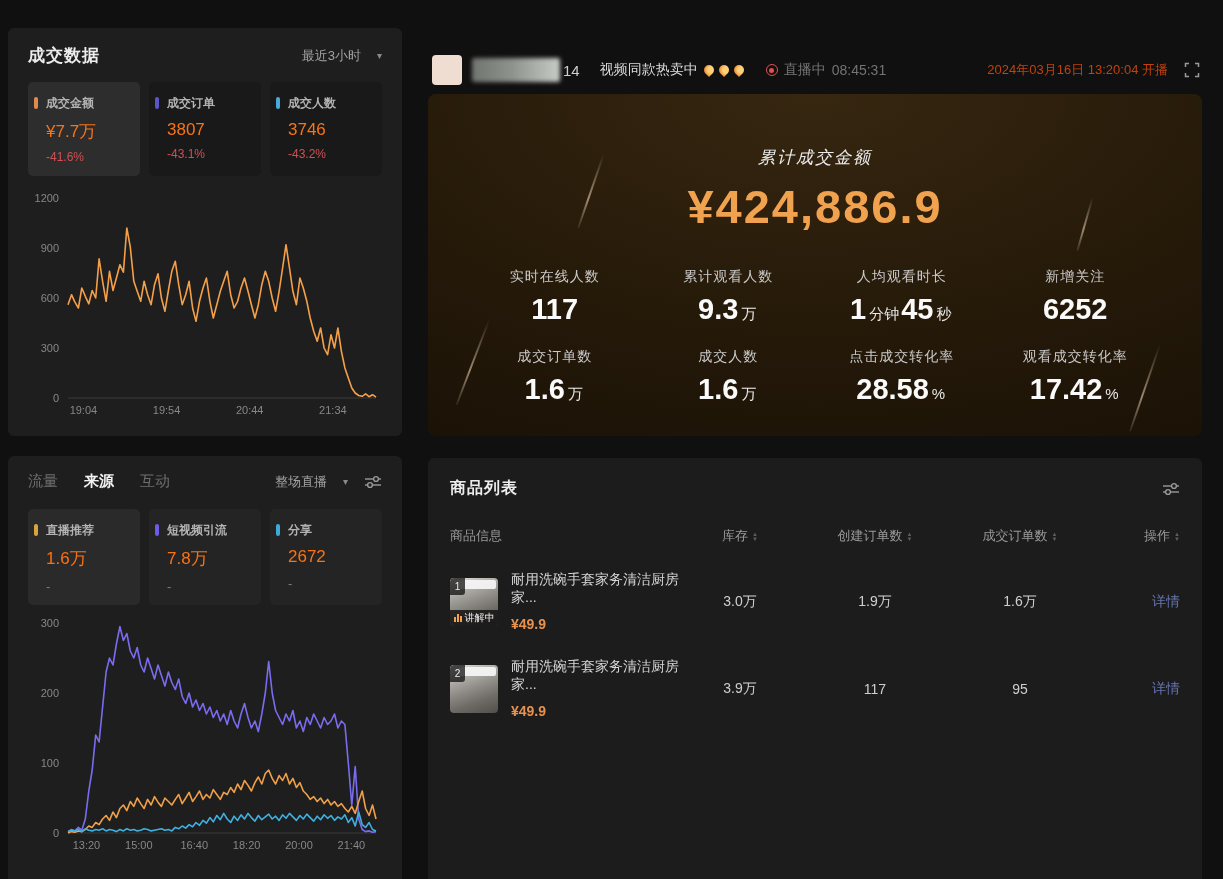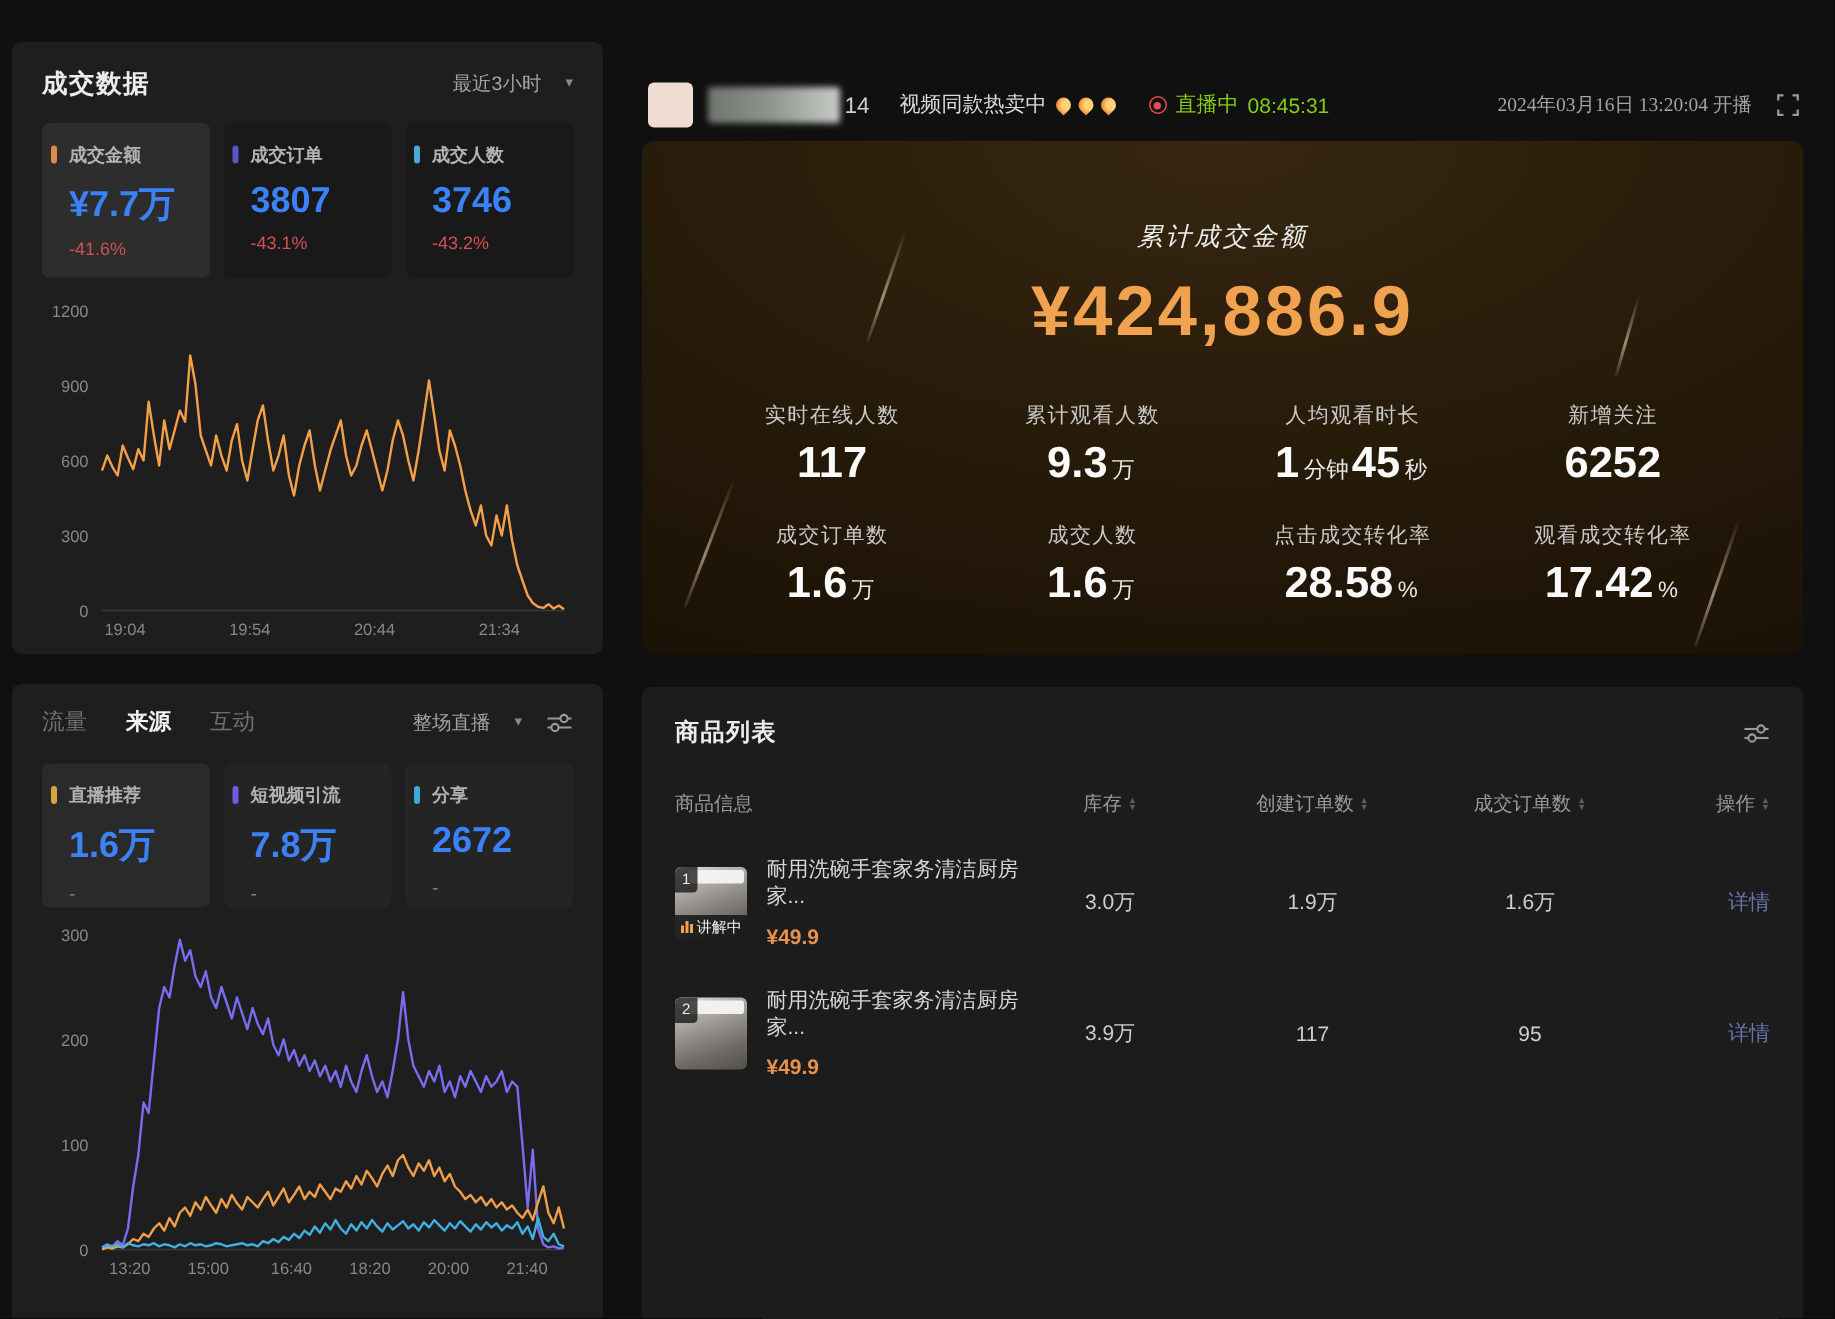--- a/index.html
+++ b/index.html
@@ -12,21 +12,21 @@
   .panel-head{display:flex;justify-content:space-between;align-items:center;}
   .panel-title{font-size:17px;font-weight:bold;color:#ececec;letter-spacing:1px;}
   .range-select{font-size:13px;color:#a3a3a3;cursor:pointer;display:flex;align-items:center;gap:16px;}
   .caret-down{font-size:10px;color:#8a8a8a;}
   .stat-cards{display:flex;gap:9px;margin-top:15px;}
   .stat-card{position:relative;width:112px;box-sizing:border-box;padding:13px 8px 12px 18px;
              border-radius:5px;background:#191919;cursor:pointer;}
   .stat-card.sel{background:#2d2d2d;}
   .marker{position:absolute;left:6px;top:15px;width:4px;height:12px;border-radius:2px;}
   .stat-label{font-size:12px;color:#b3b3b3;white-space:nowrap;font-weight:bold;}
-  .stat-value{font-size:24px;font-weight:bold;color:#3b82f6;margin-top:8px;white-space:nowrap;}
+  .stat-value{font-size:17px;font-weight:normal;color:#f97316;margin-top:8px;white-space:nowrap;}
   .stat-delta{font-size:12px;color:#d05055;margin-top:7px;}
   .chart{margin-top:12px;}
 
   
   #traffic-panel{left:8px;top:456px;width:394px;height:423px;padding:16px 20px;border-radius:6px 6px 0 0;}
   .tabs{display:flex;gap:26px;align-items:center;}
   .tab{font-size:15px;color:#6f6f6f;cursor:pointer;}
   .tab.active{color:#f2f2f2;font-weight:bold;}
   .traffic-cards{display:flex;gap:9px;margin-top:18px;}
   .t-card{position:relative;width:112px;height:96px;box-sizing:border-box;padding:13px 8px 10px 18px;
@@ -40,26 +40,26 @@
   .main-title{font-size:21px;color:#f0f0f0;font-weight:600;letter-spacing:1px;}
   #live-bar{position:absolute;left:432px;top:52px;width:768px;height:36px;display:flex;align-items:center;}
   .avatar{width:30px;height:30px;border-radius:4px;background:#f0ddd2;flex:0 0 auto;}
   .name-blur{width:88px;height:24px;margin-left:10px;border-radius:2px;
              background:linear-gradient(90deg,#70756f 0%,#8d928c 45%,#c8ccc7 100%);filter:blur(2px);}
   .name-suffix{font-size:15px;color:#cfcfcf;margin-left:3px;}
   .hot-text{font-size:14px;color:#dadada;margin-left:20px;}
   .flames{display:flex;gap:5px;margin-left:6px;align-items:center;}
   .flame{width:10px;height:10px;border-radius:0 50% 50% 50%;transform:rotate(-135deg);
          background:radial-gradient(circle at 35% 65%,#ffd27a 0 35%,#f59a3e 65%,#e2622b 100%);}
-  .live-group{display:flex;align-items:center;gap:6px;margin-left:22px;color:#84cc16;font-size:14px;}
+  .live-group{display:flex;align-items:center;gap:6px;margin-left:22px;color:#737373;font-size:14px;}
   .live-dot{width:12px;height:12px;border:1.5px solid #e14f4f;border-radius:50%;
             display:flex;align-items:center;justify-content:center;box-sizing:border-box;}
   .live-dot i{width:5px;height:5px;background:#e14f4f;border-radius:50%;}
   .spacer{flex:1;}
-  .start-info{font-size:13px;color:#a3a3a3;font-family:Liberation Serif, serif;}
+  .start-info{font-size:13px;color:#c2410c;}
   .fs-icon{margin-left:16px;cursor:pointer;display:flex;}
 
   
   #summary-panel{left:428px;top:94px;width:774px;height:342px;border-radius:8px;overflow:hidden;
       background:radial-gradient(130% 150% at 50% 0%,#372711 0%,#261a09 42%,#140d05 100%);}
   .streak{position:absolute;width:2px;border-radius:2px;
       background:linear-gradient(to bottom,rgba(255,225,190,0) 0%,rgba(255,228,195,.55) 60%,rgba(255,235,205,.08) 100%);}
   .sum-title{text-align:center;margin-top:52px;font-size:17px;color:#ececec;letter-spacing:2px;position:relative;font-style:italic;}
   .sum-value{text-align:center;margin-top:10px;font-size:47px;font-weight:bold;color:#f0a24f;
              letter-spacing:2px;position:relative;}

